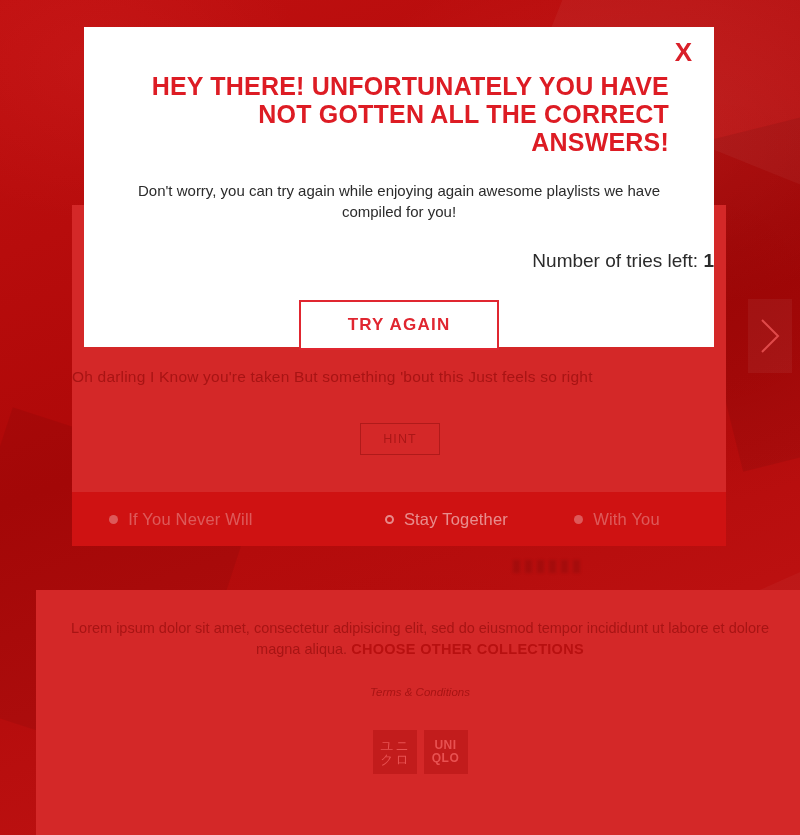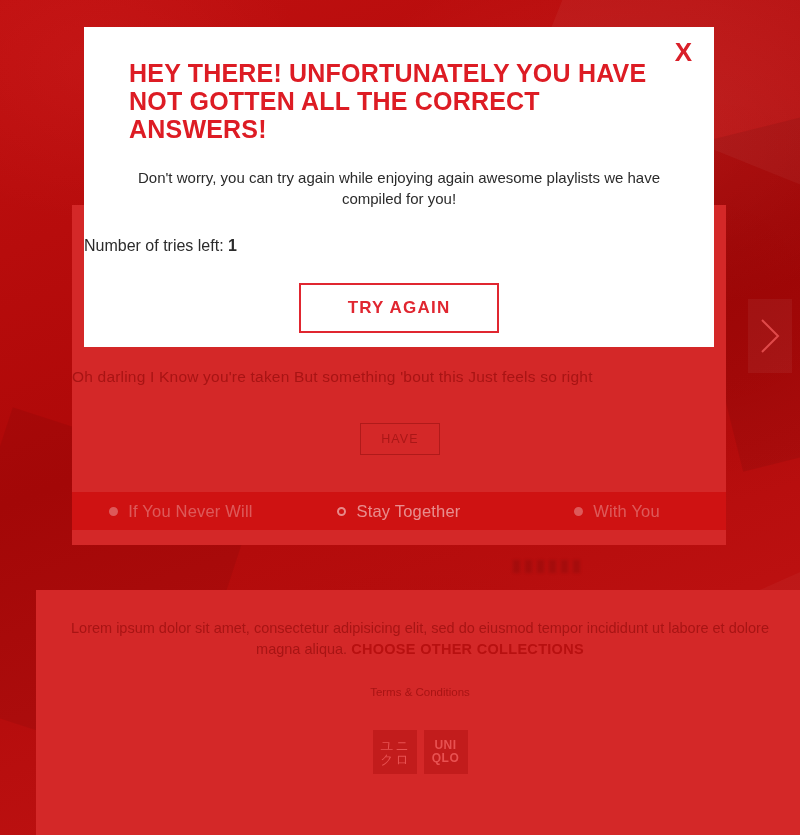--- a/index.html
+++ b/index.html
@@ -76,21 +76,21 @@
     justify-content: center;
     cursor: pointer;
   }
 
   
   .options-bar {
     position: absolute;
     left: 72px;
     top: 492px;
     width: 654px;
-    height: 38px;
+    height: 54px;
     background: #cf1212;
     display: flex;
     align-items: center;
   }
   .option {
     flex: 1;
     display: flex;
     align-items: center;
     justify-content: center;
     gap: 10px;
@@ -99,21 +99,21 @@
     color: rgba(255,255,255,0.30);
     letter-spacing: 0.2px;
   }
   .option .dot {
     width: 9px;
     height: 9px;
     border-radius: 50%;
     background: rgba(255,255,255,0.30);
     flex: none;
   }
-  .option.selected { color: rgba(255,255,255,0.52); }
+  .option.selected { color: rgba(255,255,255,0.52); justify-content: flex-end; }
   .option.selected .dot {
     background: transparent;
     border: 2px solid rgba(255,255,255,0.50);
     width: 9px; height: 9px;
   }
 
   
   .progress-dots {
     position: absolute;
     left: 513px;
@@ -164,20 +164,21 @@
   }
   .footer-link {
     font-weight: bold;
     letter-spacing: 0.3px;
     color: #b81010;
     cursor: pointer;
   }
   .terms {
     margin-top: 26px;
     font-size: 11.5px;
+    font-style: italic;
     color: #a81414;
     cursor: pointer;
     display: inline-block;
   }
   .logo-wrap {
     margin-top: 30px;
     display: flex;
     justify-content: center;
     gap: 7px;
   }
@@ -228,41 +229,41 @@
     right: 14px;
     top: 8px;
     font-size: 26px;
     font-weight: bold;
     color: #d9202a;
     cursor: pointer;
     line-height: 1;
     padding: 4px 8px;
   }
   .modal-title {
-    margin: 32px auto 0;
+    margin: 45px auto 0;
     width: 540px;
-    text-align: left;
+    text-align: right;
     font-size: 25px;
     line-height: 28px;
     font-weight: bold;
     color: #dd1c24;
     letter-spacing: 0.2px;
   }
   .modal-body {
     margin: 24px auto 0;
     width: 540px;
     text-align: center;
     font-size: 15px;
     line-height: 21px;
     color: #2b2b2b;
   }
   .modal-tries {
     margin: 28px auto 0;
-    text-align: left;
-    font-size: 16px;
+    text-align: right;
+    font-size: 19px;
     color: #2b2b2b;
   }
   .modal-tries b { font-weight: bold; }
   .modal-btn {
     display: block;
     margin: 28px auto 0;
     width: 200px;
     height: 50px;
     background: #ffffff;
     border: 2px solid #e02630;
@@ -282,21 +283,21 @@
   <div class="bg-texture"></div>
   <div class="bg-shape s1"></div>
   <div class="bg-shape s2"></div>
   <div class="bg-shape s3"></div>
   <div class="bg-shape s4"></div>
 
   <div class="quiz-card">
     <div class="lyrics">Oh darling I Know you're taken But something 'bout this Just feels so right</div>
   </div>
 
-  <div class="hint-btn">HAVE</div>
+  <div class="hint-btn">HINT</div>
 
   <div class="options-bar">
     <div class="option">
       <span class="dot"></span>
       <span>If You Never Will</span>
     </div>
     <div class="option selected">
       <span class="dot"></span>
       <span>Stay Together</span>
     </div>

